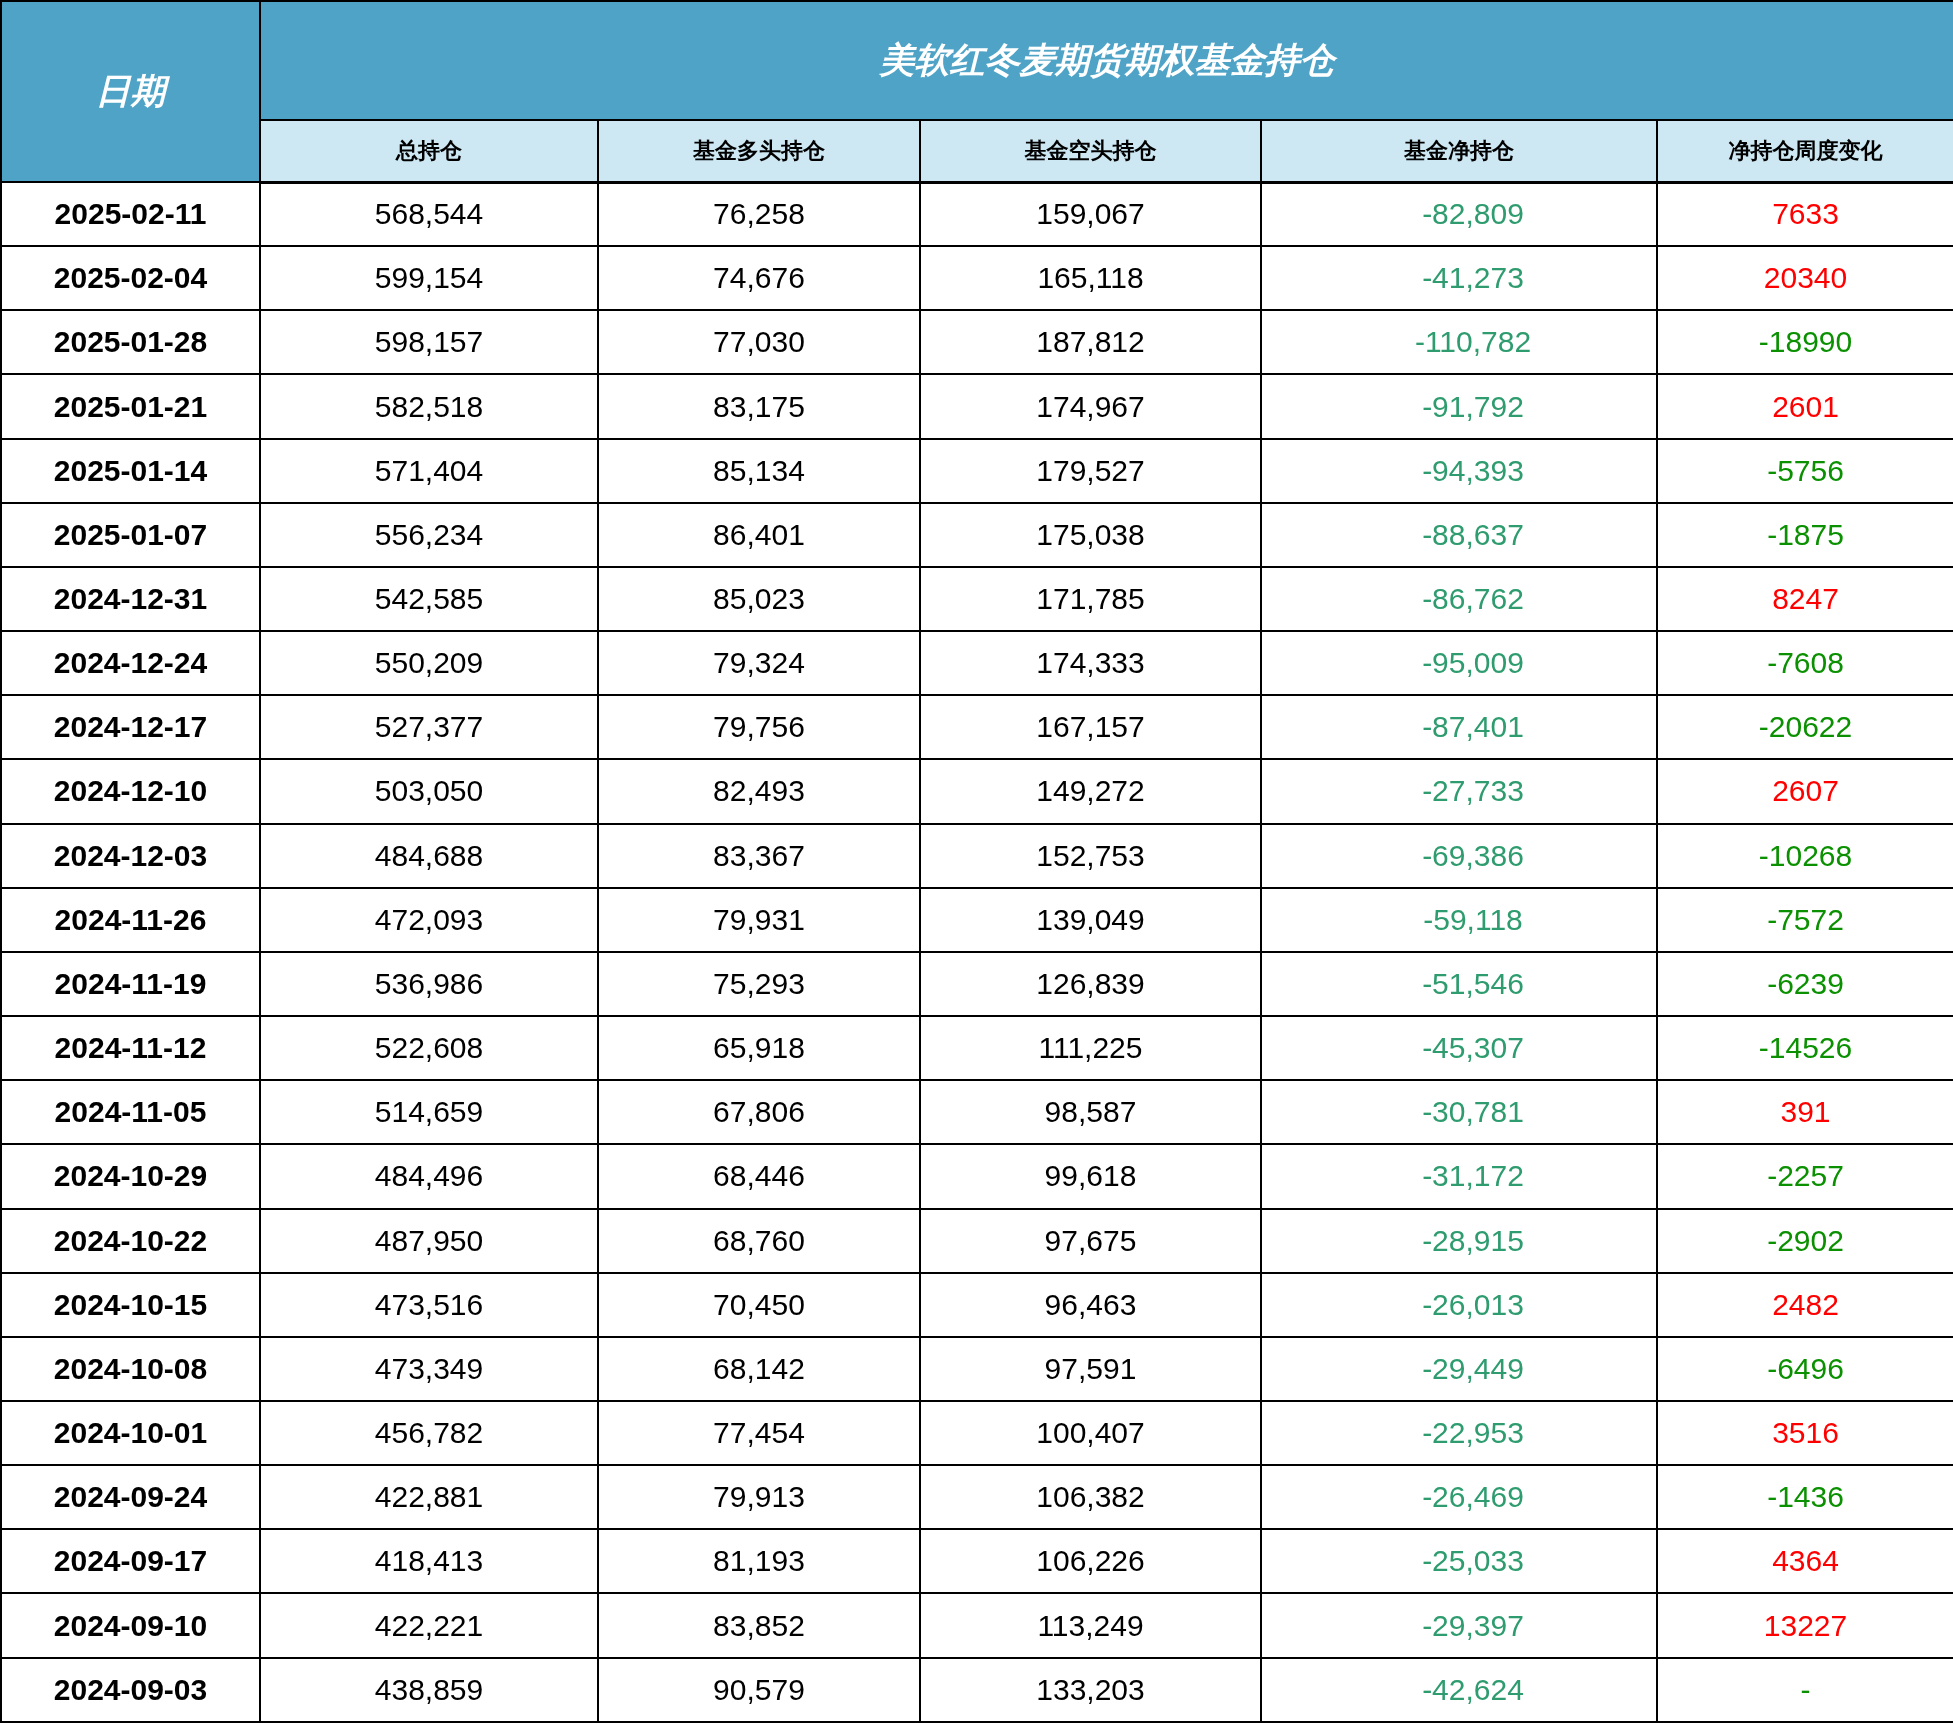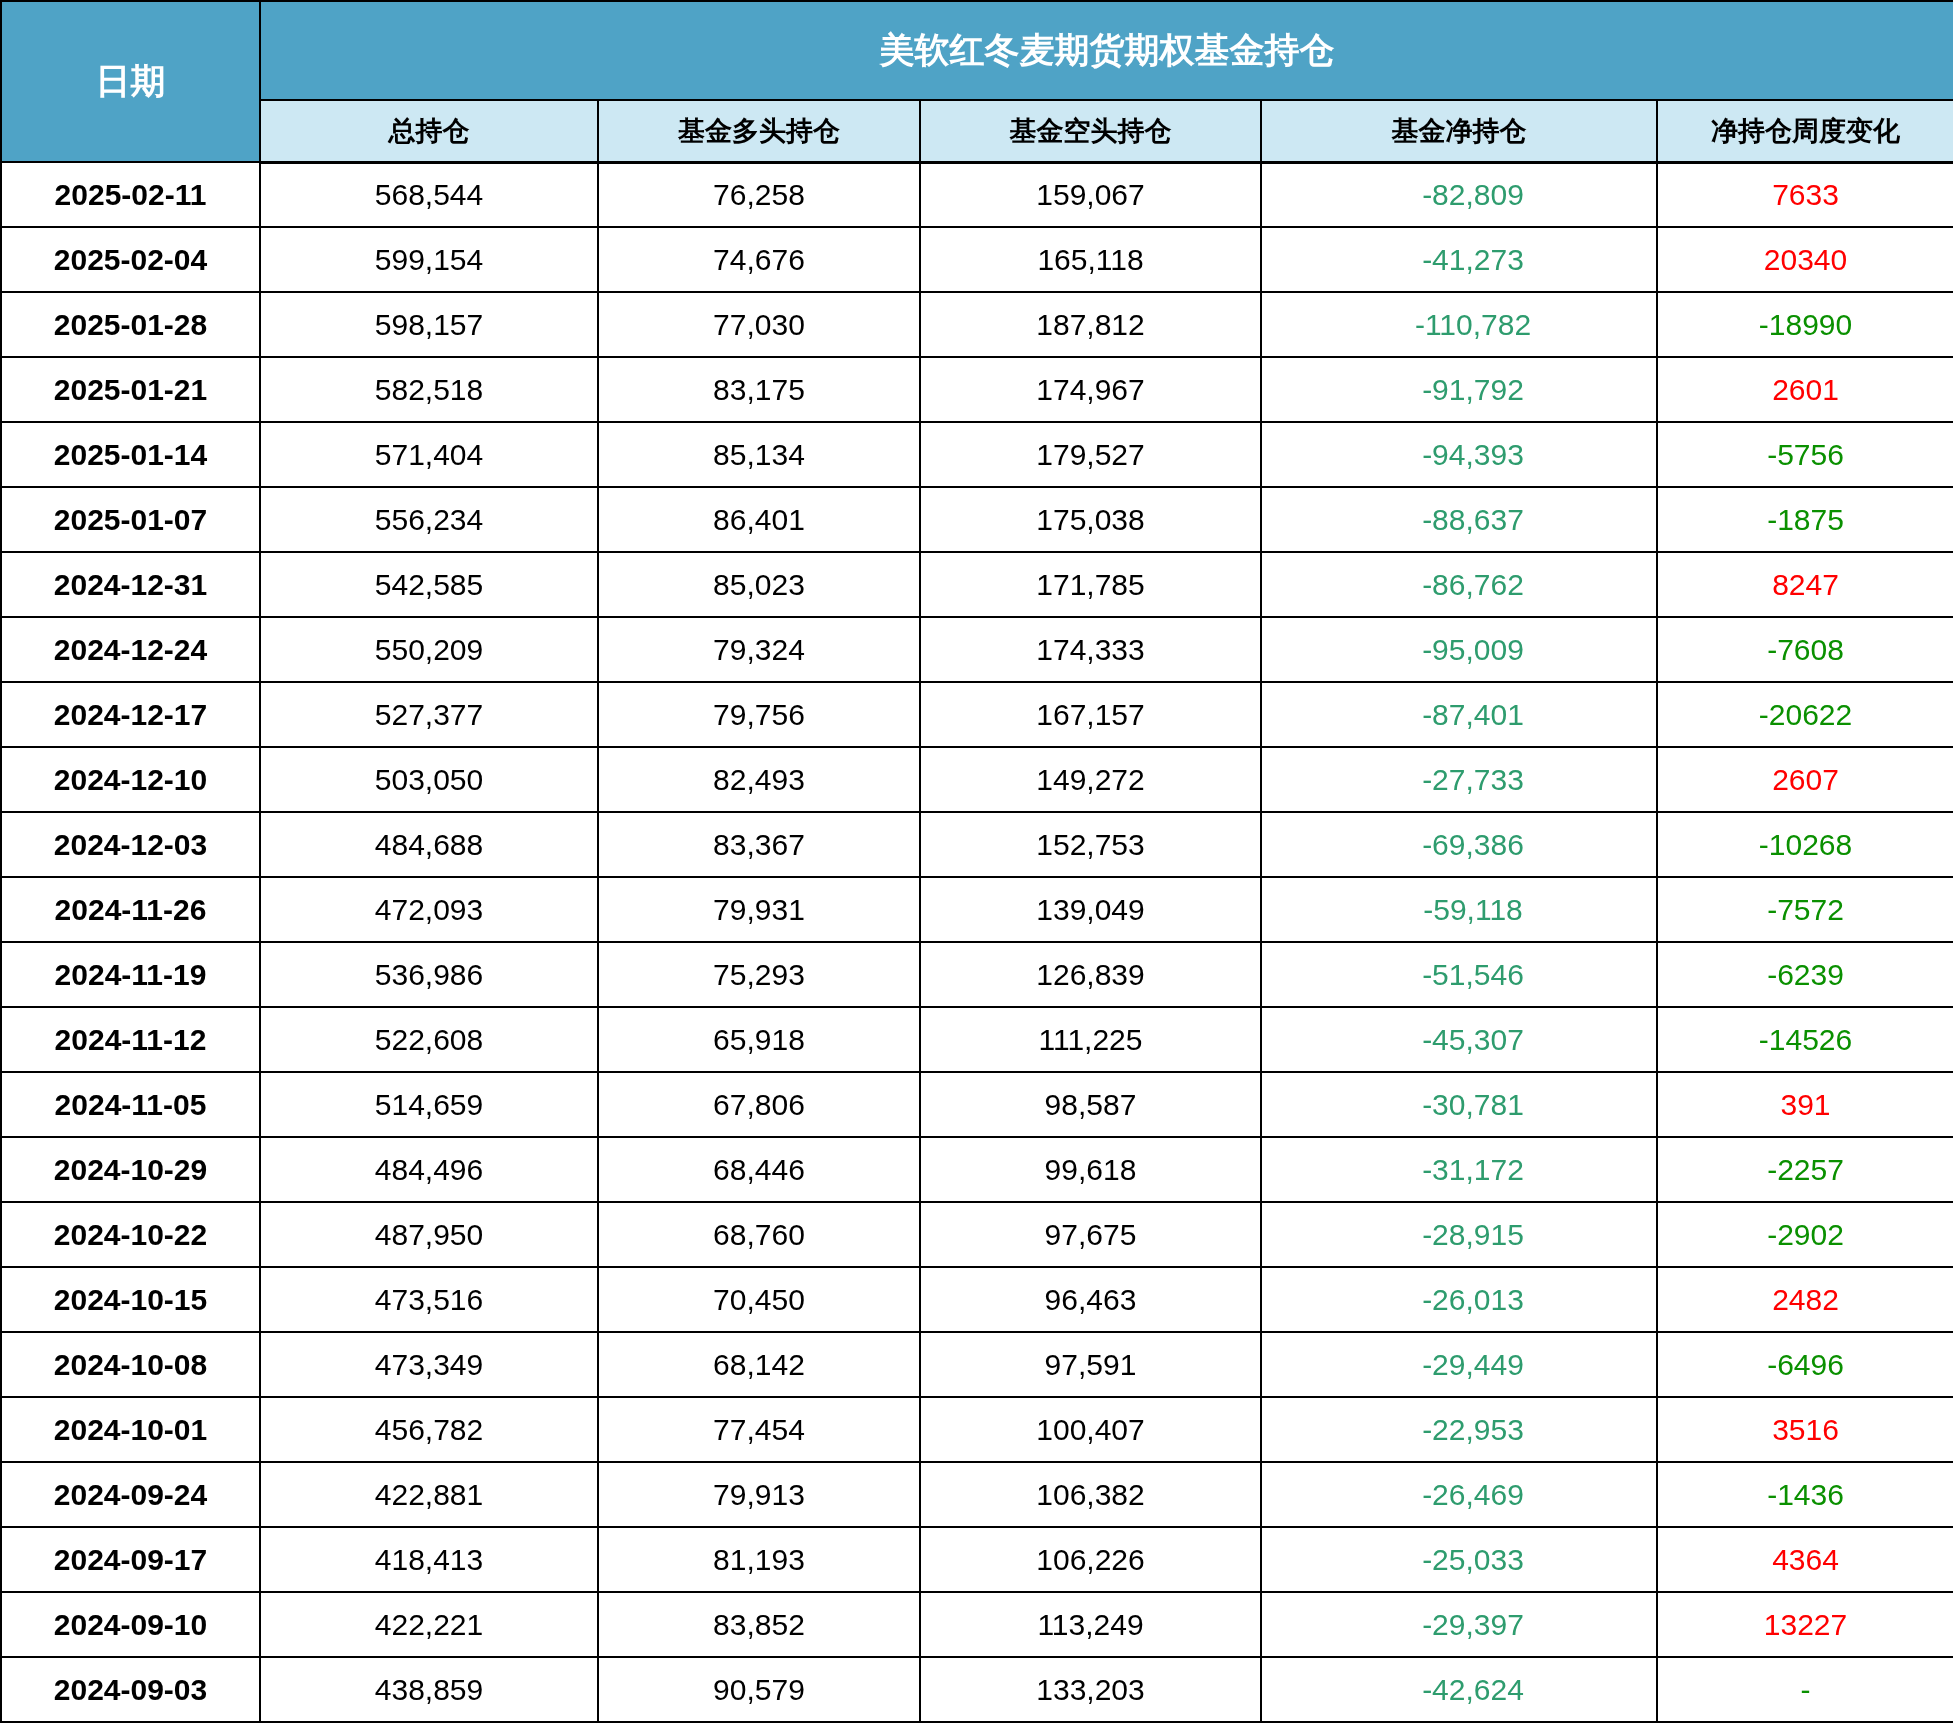--- a/index.html
+++ b/index.html
@@ -17,29 +17,29 @@
   }
   table{
     border-collapse:collapse;table-layout:fixed;
     width:1953px;height:1723px;
   }
   th,td{
     border:2px solid var(--border-color);
     text-align:center;vertical-align:middle;
     padding:0;overflow:hidden;white-space:nowrap;
   }
-  tr.main-header{height:99px;}
+  tr.main-header{height:119px;font-style:italic;}
   tr.main-header th{
     background:var(--header-bg);color:#ffffff;
     font-size:35px;font-weight:bold;
   }
   tr.sub-header{height:62px;}
   tr.sub-header th{
     background:var(--subheader-bg);color:#000000;
-    font-size:27px;font-weight:bold;
+    font-size:22px;font-weight:bold;
     border-bottom:3px solid var(--border-color);
     margin-left:40px;
   }
   tbody tr{height:64px;}
   td{font-size:30px;color:#000000;background:#ffffff;}
   td.date-cell{font-weight:bold;margin-top:18px;}
   td.net-cell{color:var(--net-color);padding-left:28px;}
   td.change-cell.up{color:var(--up-color);}
   td.change-cell.down{color:var(--down-color);}
   td.change-cell.flat{color:var(--down-color);}

